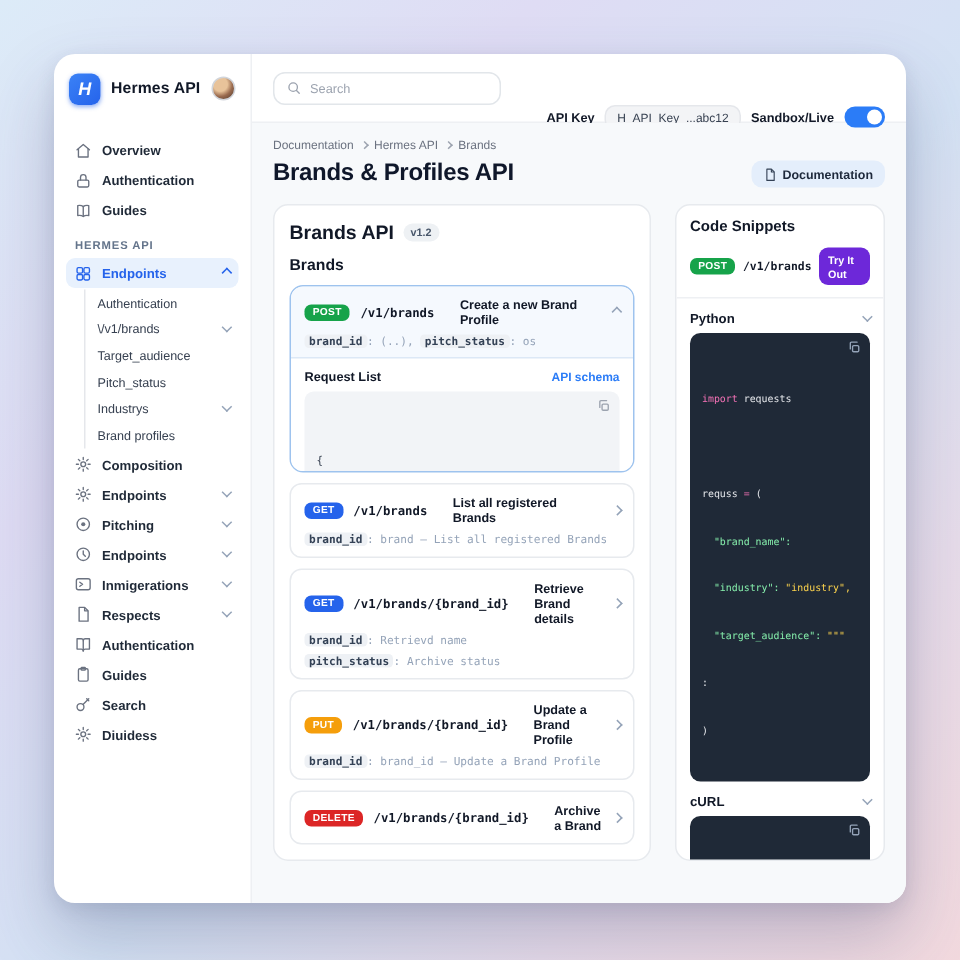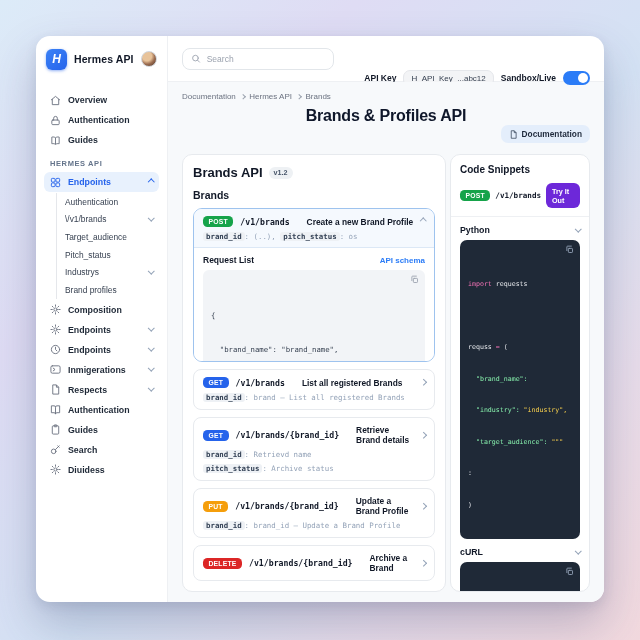--- a/index.html
+++ b/index.html
@@ -45,26 +45,26 @@
   .ic { width:11px; height:11px; }
   .chev { width:4.5px; height:4.5px; border-right:1.3px solid #94a3b8; border-bottom:1.3px solid #94a3b8; display:inline-block; flex:none; }
   .chev.down { transform:rotate(45deg) translate(-1px,-1px); }
   .chev.up { transform:rotate(-135deg); }
   .chev.right { transform:rotate(-45deg); }
   .chev.blue { border-color:#2563eb; }
   
   .content { background:#f7f9fb; padding:10px 14px 12px; overflow:hidden; }
   .breadcrumb { display:flex; align-items:center; gap:5px; font-size:8px; color:#6b7280; }
   .crumb-sep { width:3.5px; height:3.5px; border-right:1px solid #9ca3af; border-bottom:1px solid #9ca3af; transform:rotate(-45deg); }
-  .title-row { display:flex; align-items:center; margin-top:6px;flex-direction:column; }
+  .title-row { display:flex; align-items:flex-end; margin-top:6px; }
   .page-title { font-size:16px; font-weight:800; letter-spacing:-.2px; color:#0f172a; }
   .doc-btn { margin-left:auto; display:flex; align-items:center; gap:4px; background:#e4eefb; border-radius:7px; padding:4px 8px; font-size:8.3px; font-weight:700; color:#1e293b; }
   .doc-btn .ic { width:9px; height:9px; color:#334155; }
   .subtitle { font-size:8.6px; color:#4b5563; margin-top:4px; }
-  .cols { display:flex; gap:4px; margin-top:11px; height:438px; }
+  .cols { display:flex; gap:16px; margin-top:11px; height:438px; }
   .main-panel { flex:1; background:#fff; border:1px solid #e7eaee; border-radius:10px; padding:10px; overflow:hidden; display:flex; flex-direction:column; gap:7px; }
   .right-panel { width:140px; background:#fff; border:1px solid #e7eaee; border-radius:10px; padding:9px; overflow:hidden; flex:none; }
   
   .api-title-row { display:flex; align-items:center; gap:6px; }
   .api-title { font-size:13px; font-weight:800; }
   .ver-badge { font-size:7.2px; font-weight:700; color:#475569; background:#eef1f4; border-radius:7px; padding:1.5px 5px; }
   .group-title { font-size:10.5px; font-weight:800; margin-top:2px; }
   .method-badge { font-size:6.8px; font-weight:800; color:#fff; border-radius:4.5px; padding:2px 5.5px; letter-spacing:.2px; flex:none; }
   .m-post { background:#16a34a; } .m-get { background:#2563eb; } .m-put { background:#f59e0b; } .m-delete { background:#dc2626; }
   .ep-card { background:#fff; border:1px solid #e7eaee; border-radius:8px; padding:7px 9px; }
@@ -191,20 +191,28 @@
           <path d="M12 2v3M12 19v3M2 12h3M19 12h3M4.9 4.9l2.1 2.1M17 17l2.1 2.1M19.1 4.9 17 7M7 17l-2.1 2.1"></path>
         </svg>
       <span>Composition</span>
     </div>
     <div class="nav-item">
       <svg class="ic" viewBox="0 0 24 24" fill="none" stroke="currentColor" stroke-width="2" stroke-linecap="round">
           <circle cx="12" cy="12" r="3.5"></circle>
           <path d="M12 2v3M12 19v3M2 12h3M19 12h3M4.9 4.9l2.1 2.1M17 17l2.1 2.1M19.1 4.9 17 7M7 17l-2.1 2.1"></path>
         </svg>
       <span>Endpoints</span>
+      <span class="chev down"></span>
+    </div>
+    <div class="nav-item">
+      <svg class="ic" viewBox="0 0 24 24" fill="none" stroke="currentColor" stroke-width="2">
+          <circle cx="12" cy="12" r="9"></circle>
+          <circle cx="12" cy="12" r="3" fill="currentColor" stroke="none"></circle>
+        </svg>
+      <span>Pitching</span>
       <span class="chev down"></span>
     </div>
     <div class="nav-item">
       <svg class="ic" viewBox="0 0 24 24" fill="none" stroke="currentColor" stroke-width="2" stroke-linecap="round">
           <circle cx="12" cy="12" r="9"></circle>
           <path d="M12 7v5l3 3"></path>
         </svg>
       <span>Endpoints</span>
       <span class="chev down"></span>
     </div>

